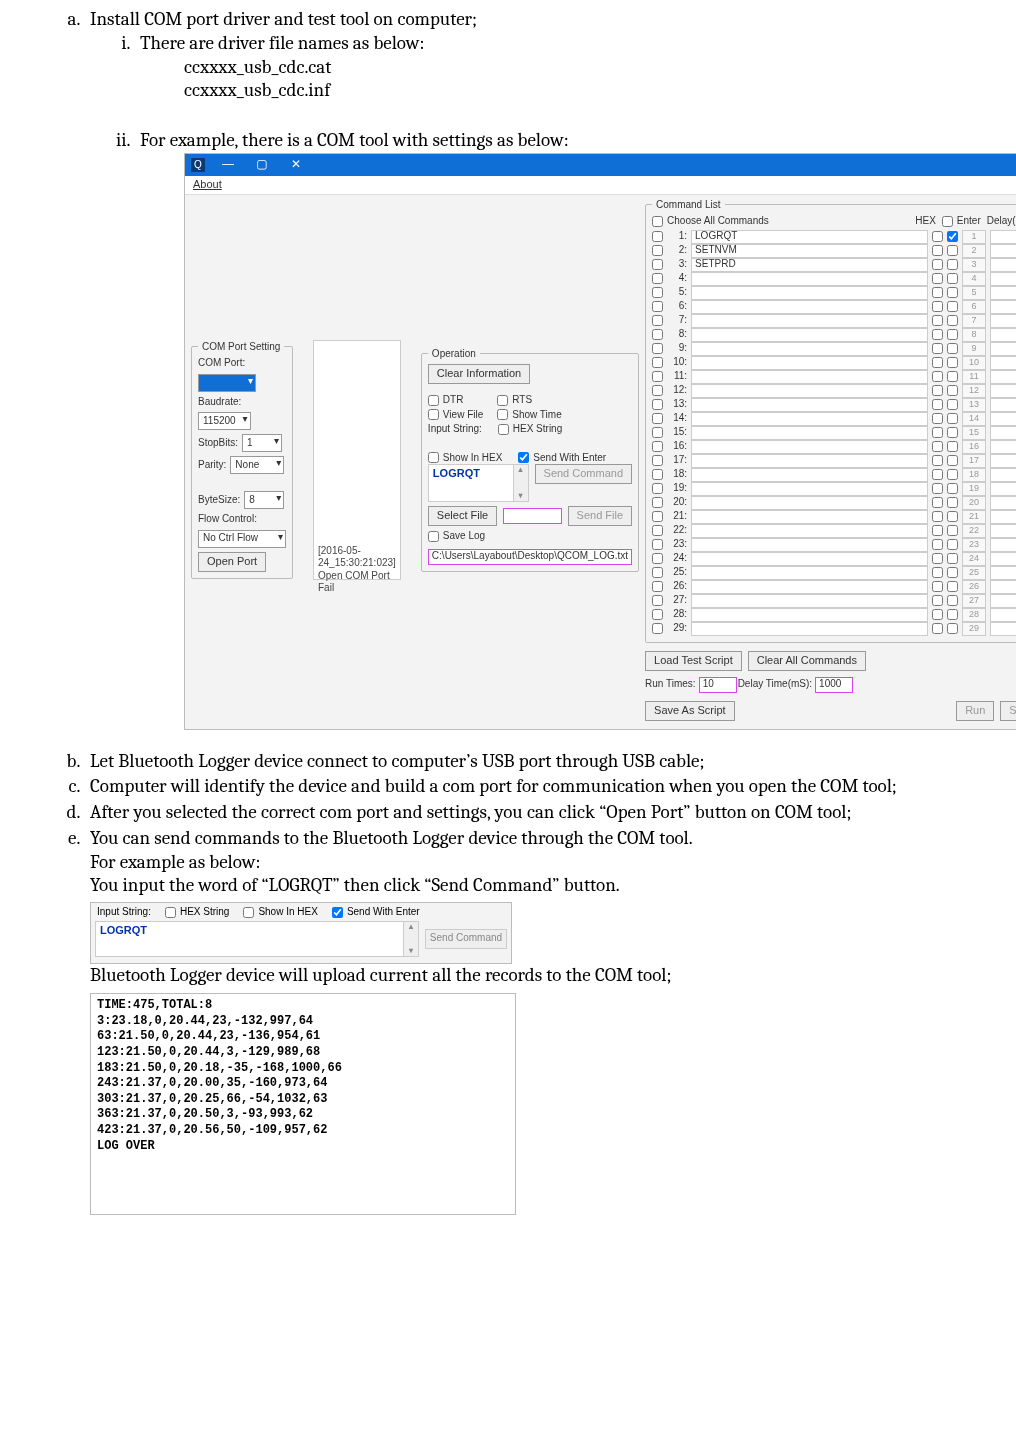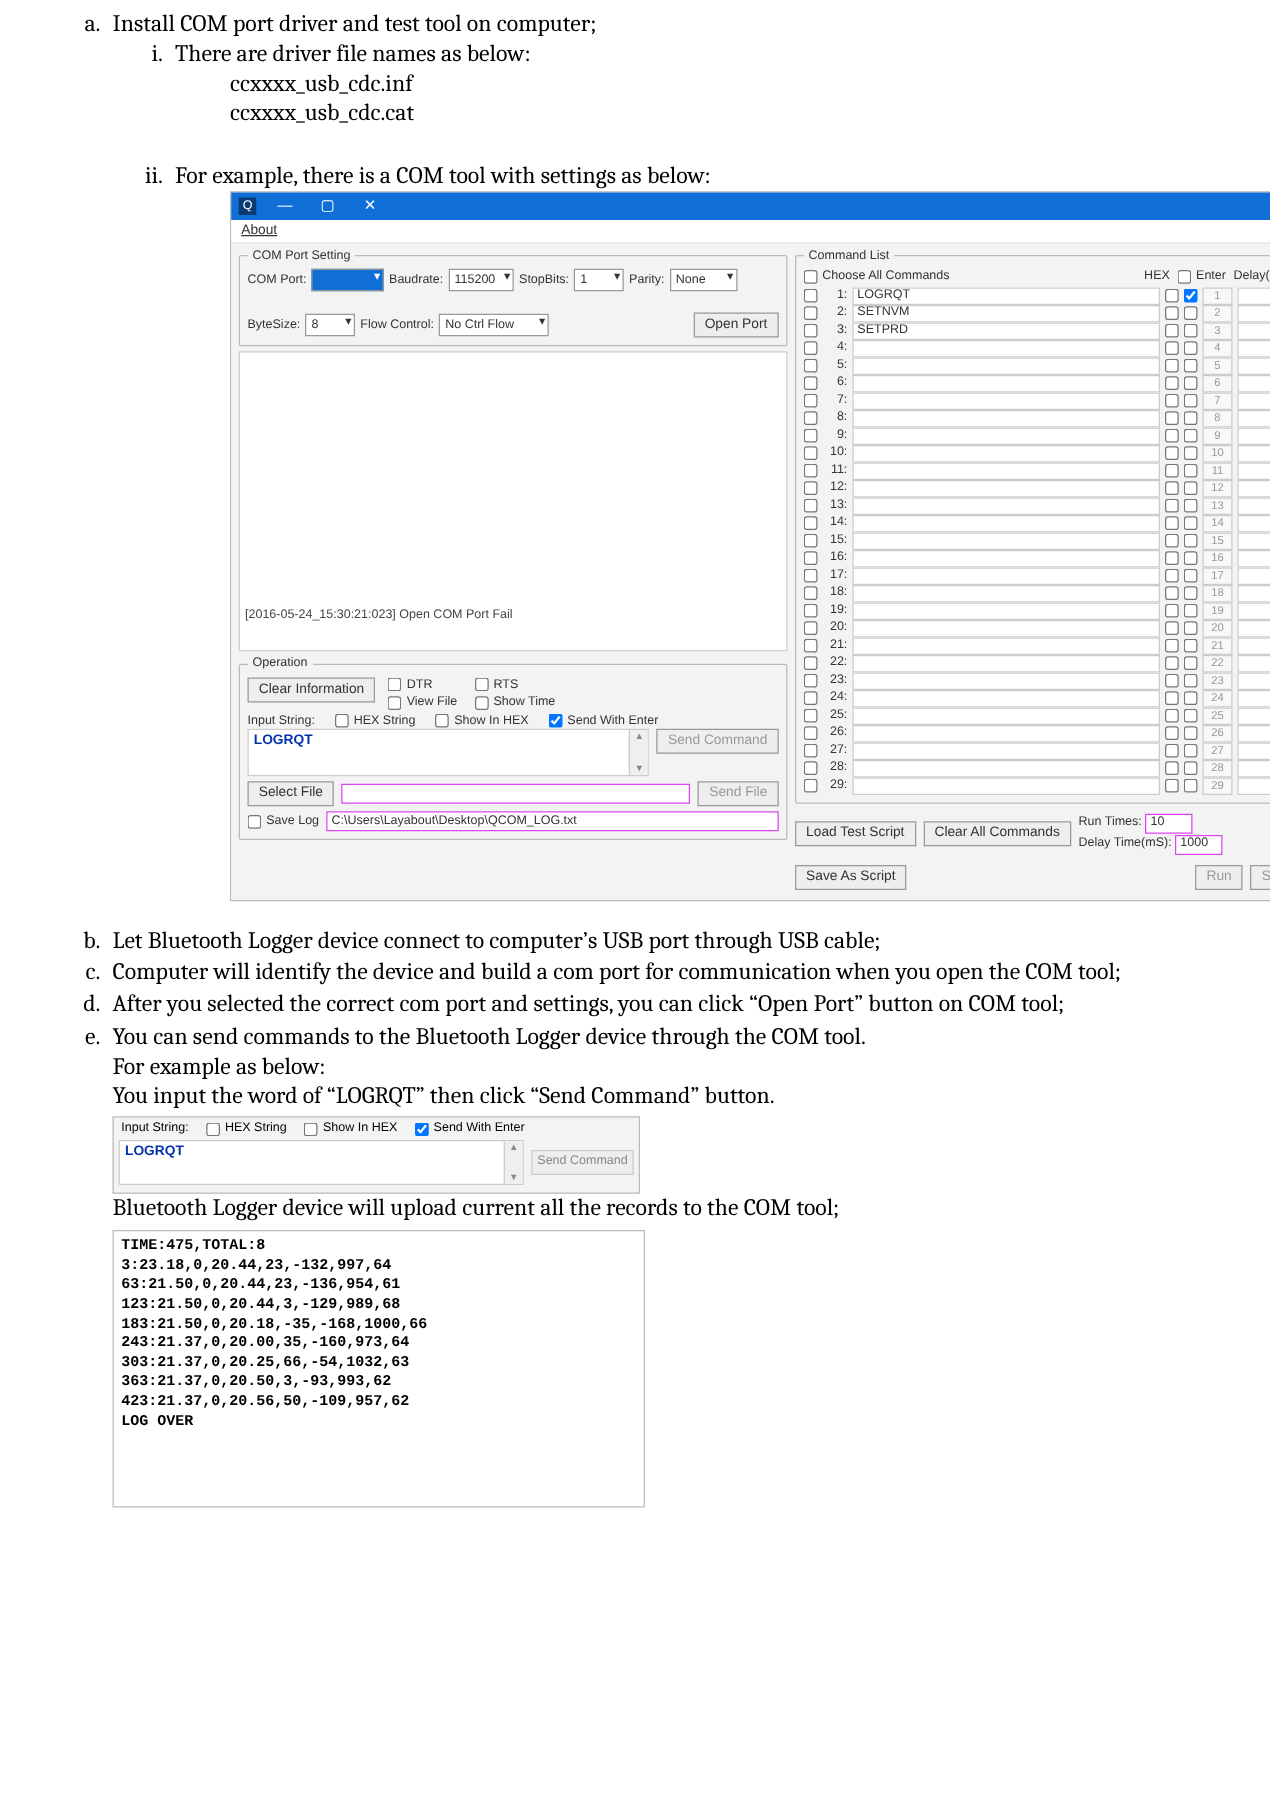--- a/index.html
+++ b/index.html
@@ -105,22 +105,23 @@
     padding: 4px 6px 6px 6px;
     margin: 0;
   }
   fieldset.qfs > legend {
     font-size: 10px;
     padding: 0 4px;
   }
   .left-pane {
     flex: 1 1 52%;
     display: flex;
-    flex-direction: column;
-    gap: 4px;
+    flex-direction: row;
+    gap: 20px;
+    align-items: center;
   }
   .right-pane {
     flex: 1 1 48%;
     display: flex;
     flex-direction: column;
     gap: 4px;
   }
   .row {
     display: flex;
     align-items: center;
@@ -345,22 +346,22 @@
 
 <div class="page">
 
   <ol class="alpha">
     <li>
       <span>Install COM port driver and test tool on computer;</span>
       <ol class="roman">
         <li>
           <span>There are driver file names as below:</span>
           <div class="indent-files">
+            <div>ccxxxx_usb_cdc.cat</div>
             <div>ccxxxx_usb_cdc.inf</div>
-            <div>ccxxxx_usb_cdc.cat</div>
           </div>
           <div class="spacer"></div>
         </li>
         <li>
           <span>For example, there is a COM tool with settings as below:</span>
 
           
           <div class="win">
             <div class="win-titlebar">
               <span class="tb-icon">Q</span>
@@ -744,21 +745,21 @@
                           <input type="checkbox" class="c2" style="">
                           <span class="idx">29</span>
                           <span class="delay"></span>
                         </div>
                       </div>
                   </div>
                 </fieldset>
                 <div class="cmd-btnrow">
                   <span class="btn">Load Test Script</span>
                   <span class="btn">Clear All Commands</span>
-                  <div style="display:flex;flex-direction:column;gap:1px;font-size:10px">
+                  <div style="display:flex;flex-direction:row;gap:1px;font-size:10px">
                     <div class="row" style="gap:3px">
                         <span>Run Times:</span>
                         <span class="small-input" style="width:30px">10</span>
                       </div>
                     <div class="row" style="gap:3px">
                         <span>Delay Time(mS):</span>
                         <span class="small-input" style="width:30px">1000</span>
                       </div>
                   </div>
                 </div>

